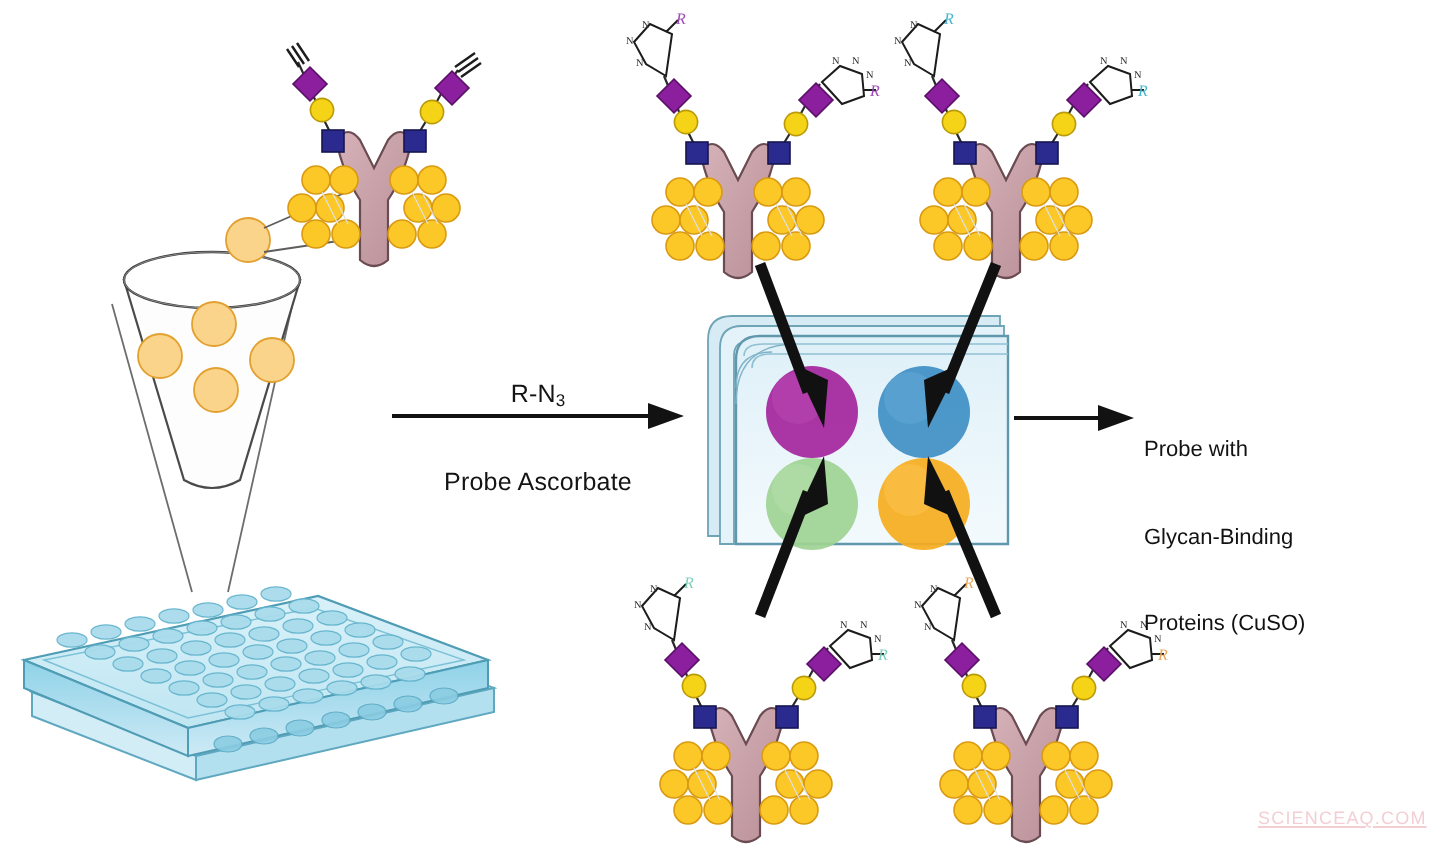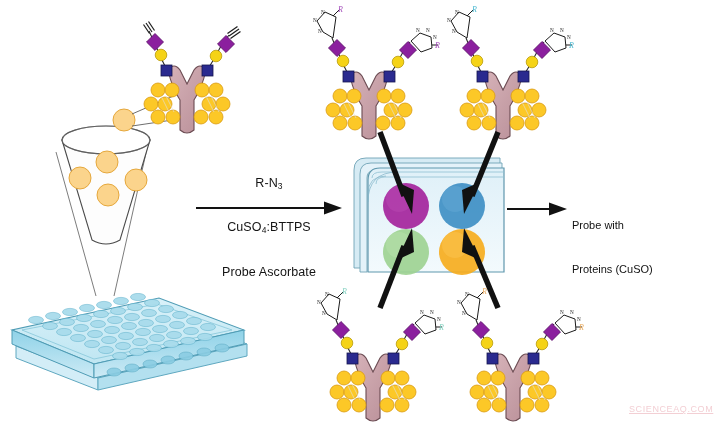--- a/index.html
+++ b/index.html
@@ -204,23 +204,22 @@
       <circle cx="88" cy="38" r="5.8" fill="#f5d316" stroke="#b99a08" stroke-width=".8"></circle>
       <rect x="92" y="20" width="12" height="12" transform="rotate(45 98 26)" fill="#8b1f9e" stroke="#5c1069" stroke-width=".8"></rect>
       <g stroke="#1c1c1c" stroke-width="1.2" fill="none">
         <path d="M101,18 L111,11"></path>
           <path d="M102.5,20.5 L112.5,13.5"></path>
           <path d="M99.5,15.5 L109.5,8.5"></path>
       </g>
     </g>
   </svg>
 
-  <div class="abs txt cond" style="left:205px;top:146px;width:128px;text-align:center;">
+  <div class="abs txt cond" style="left:205px;top:160px;width:128px;text-align:center;">
     <div><span>R-N</span><sub>3</sub></div>
-    <div><span>CuSO</span><sub>4</sub><span>:BTTPS</span></div>
     <div>Probe Ascorbate</div>
   </div>
   <svg class="abs" style="left:196px;top:200px;" width="148" height="16" viewBox="0 0 148 16">
     <path d="M0,8 L132,8" stroke="#121212" stroke-width="2"></path>
     <path d="M128,1.5 L146,8 L128,14.5 Z" fill="#121212"></path>
   </svg>
 
   <svg class="abs" style="left:306px;top:8px;" width="132" height="140" viewBox="0 0 132 140">
     <g stroke="#6b4b52" stroke-width="1.1" fill="url(#abBody)">
       <path d="M44,68 Q48,86 56,98 L56,128 Q63,134 70,128 L70,98 Q78,86 82,68
@@ -512,18 +511,19 @@
       <path d="M140,130 L124,98 L122,122 Z" fill="#111"></path>
     </g>
   </svg>
 
   <svg class="abs" style="left:507px;top:201px;" width="62" height="16" viewBox="0 0 62 16">
     <path d="M0,8 L46,8" stroke="#121212" stroke-width="2"></path>
     <path d="M42,1.5 L60,8 L42,14.5 Z" fill="#121212"></path>
   </svg>
   <div class="abs txt probe" style="left:572px;top:189px;width:142px;">
     <div>Probe with</div>
+    <div>Glycan-Binding</div>
     <div>Proteins (CuSO)</div>
   </div>
 
   <div class="abs wmark" style="left:629px;top:404px;">SCIENCEAQ.COM</div>
 
 </div>
 
 </body></html>

